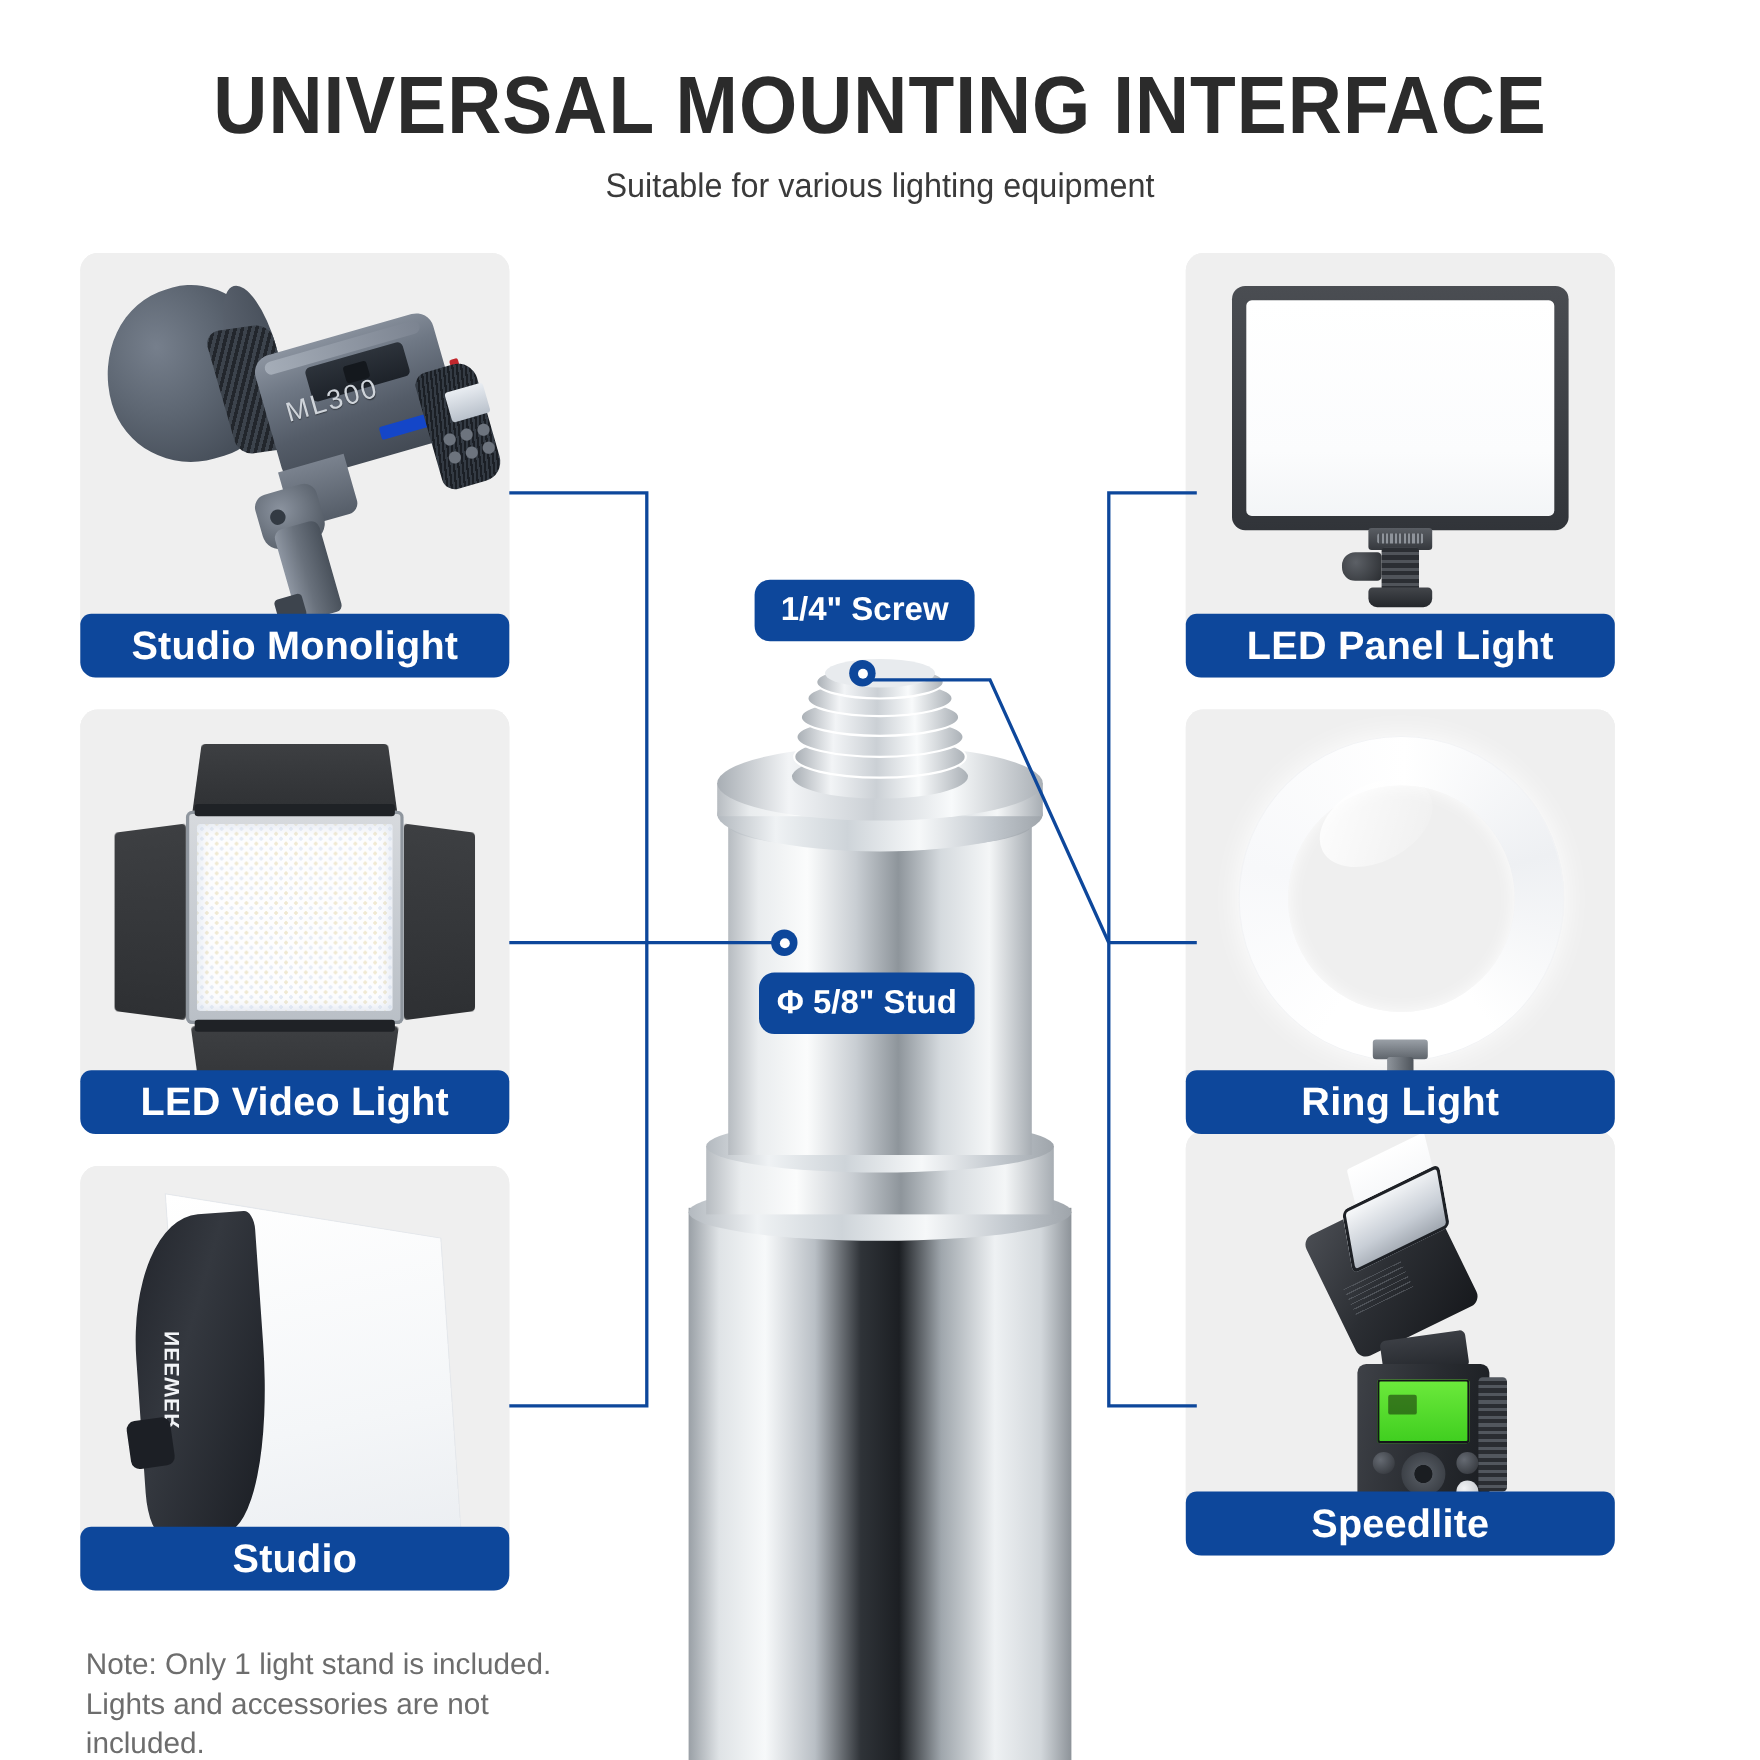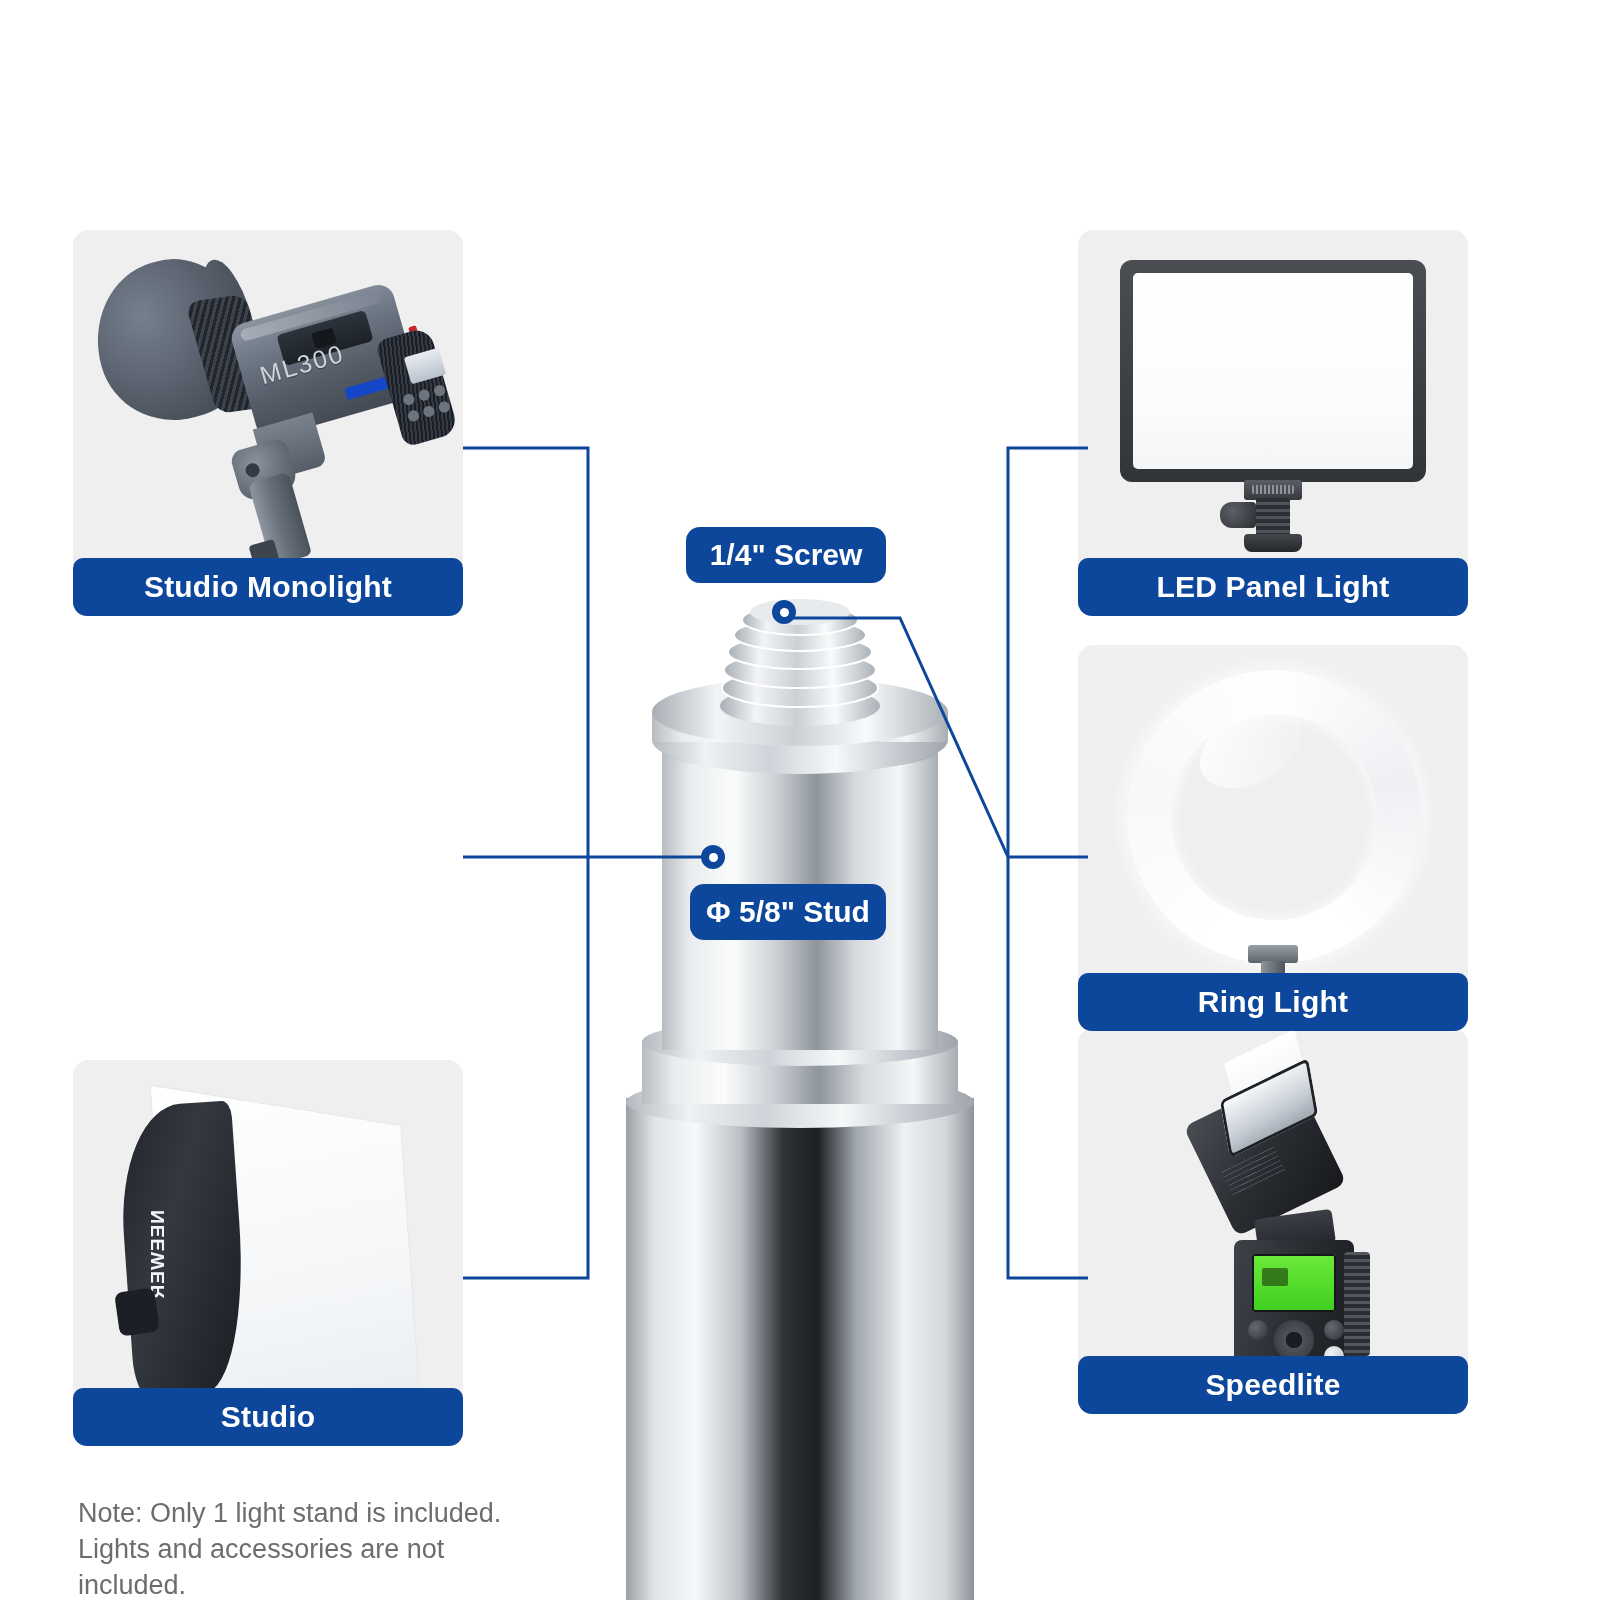--- a/index.html
+++ b/index.html
@@ -63,21 +63,21 @@
   }
   .card .label {
     position: absolute;
     left: 0;
     bottom: 0;
     width: 390px;
     height: 58px;
     background: #0d479b;
     border-radius: 10px 10px 14px 14px;
     color: #ffffff;
-    font-size: 30px;
+    font-size: 36px;
     font-weight: bold;
     display: flex;
     align-items: center;
     justify-content: center;
     letter-spacing: 0.2px;
     z-index: 4;
   }
 
   .card-a { left: 73px;   top: 230px;  }
   .card-b { left: 73px;   top: 645px;  }
@@ -449,20 +449,24 @@
     background: linear-gradient(180deg,#3a3d43,#1b1e22);
     border-radius: 40% 40% 46% 46% / 60% 60% 100% 100%;
     transform: rotate(-3deg);
   }
 </style>
 </head>
 <body>
 
 <div class="page">
 
+  <div class="header">
+    <div class="title">UNIVERSAL MOUNTING INTERFACE</div>
+    <div class="subtitle">Suitable for various lighting equipment</div>
+  </div>
 
   <svg class="lines" viewBox="0 0 1600 1600">
 
     <path d="M463 448 L588 448 L588 1278 L463 1278" fill="none" stroke="#0d479b" stroke-width="3"></path>
     <path d="M588 857 L707 857" fill="none" stroke="#0d479b" stroke-width="3"></path>
     <path d="M463 857 L588 857" fill="none" stroke="#0d479b" stroke-width="3"></path>
 
     <path d="M1088 448 L1008 448 L1008 1278 L1088 1278" fill="none" stroke="#0d479b" stroke-width="3"></path>
     <path d="M1008 857 L1088 857" fill="none" stroke="#0d479b" stroke-width="3"></path>
 
@@ -554,20 +558,34 @@
         <div class="ml-btns"></div>
         <div class="ml-yokeA"></div>
         <div class="ml-knob"></div>
         <div class="ml-stem"></div>
         <div class="ml-foot"></div>
       </div>
     </div>
     <div class="label">Studio Monolight</div>
   </div>
 
+  <div class="card card-b">
+    <div class="photo">
+      <div class="vl-bd vl-top"></div>
+      <div class="vl-bd vl-bot"></div>
+      <div class="vl-bd vl-left"></div>
+      <div class="vl-bd vl-right"></div>
+      <div class="vl-frame">
+        <div class="vl-panel"></div>
+      </div>
+      <div class="vl-bar vl-bar-t"></div>
+      <div class="vl-bar vl-bar-b"></div>
+    </div>
+    <div class="label">LED Video Light</div>
+  </div>
 
   <div class="card card-c">
     <div class="photo">
       <div class="sb-front"></div>
       <div class="sb-side"></div>
       <div class="sb-logo">NEEWER</div>
       <div class="sb-neck"></div>
     </div>
     <div class="label">Studio</div>
   </div>

